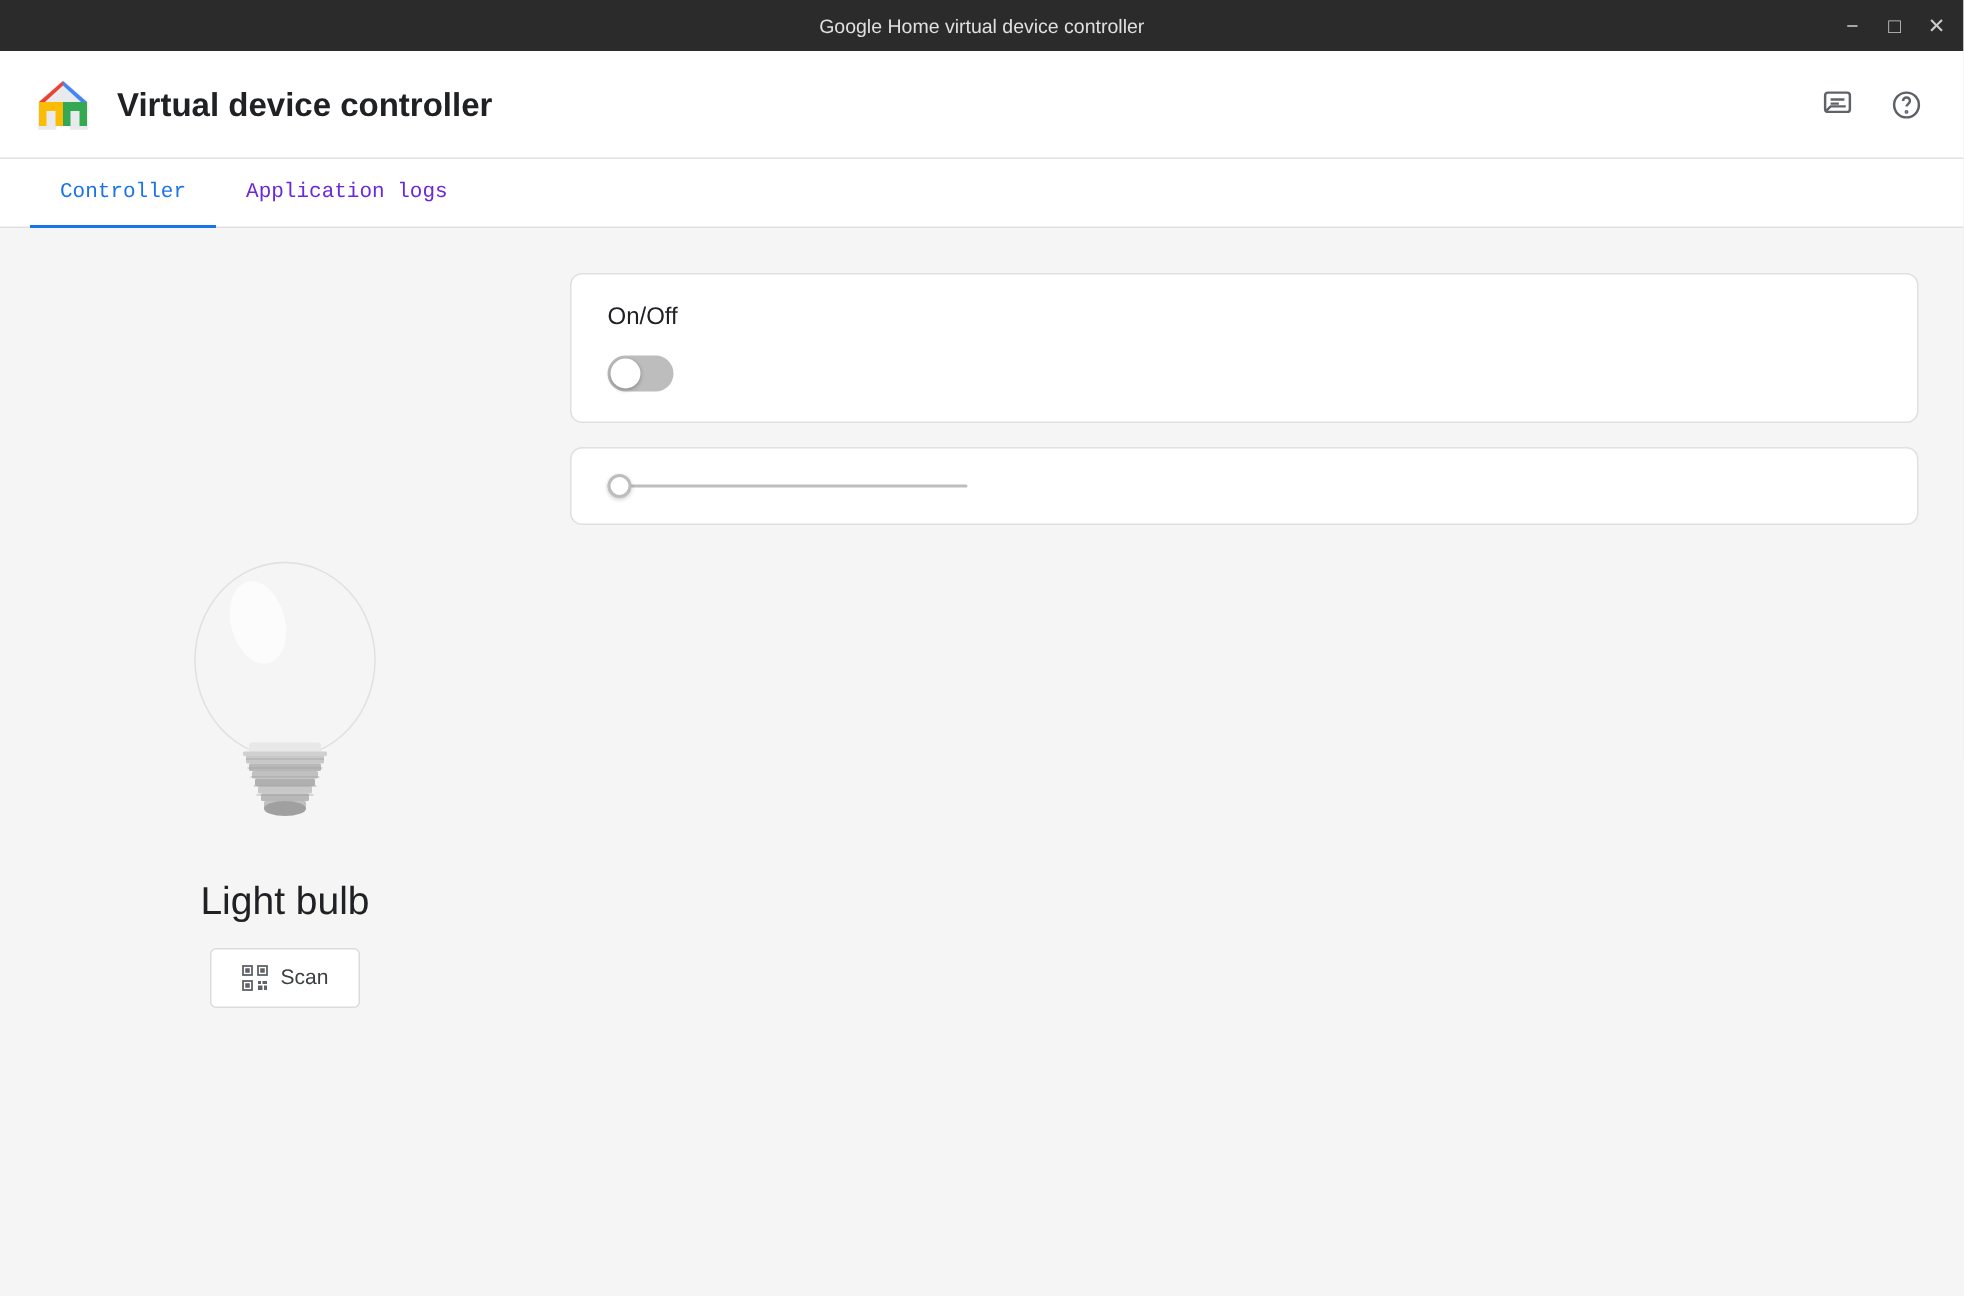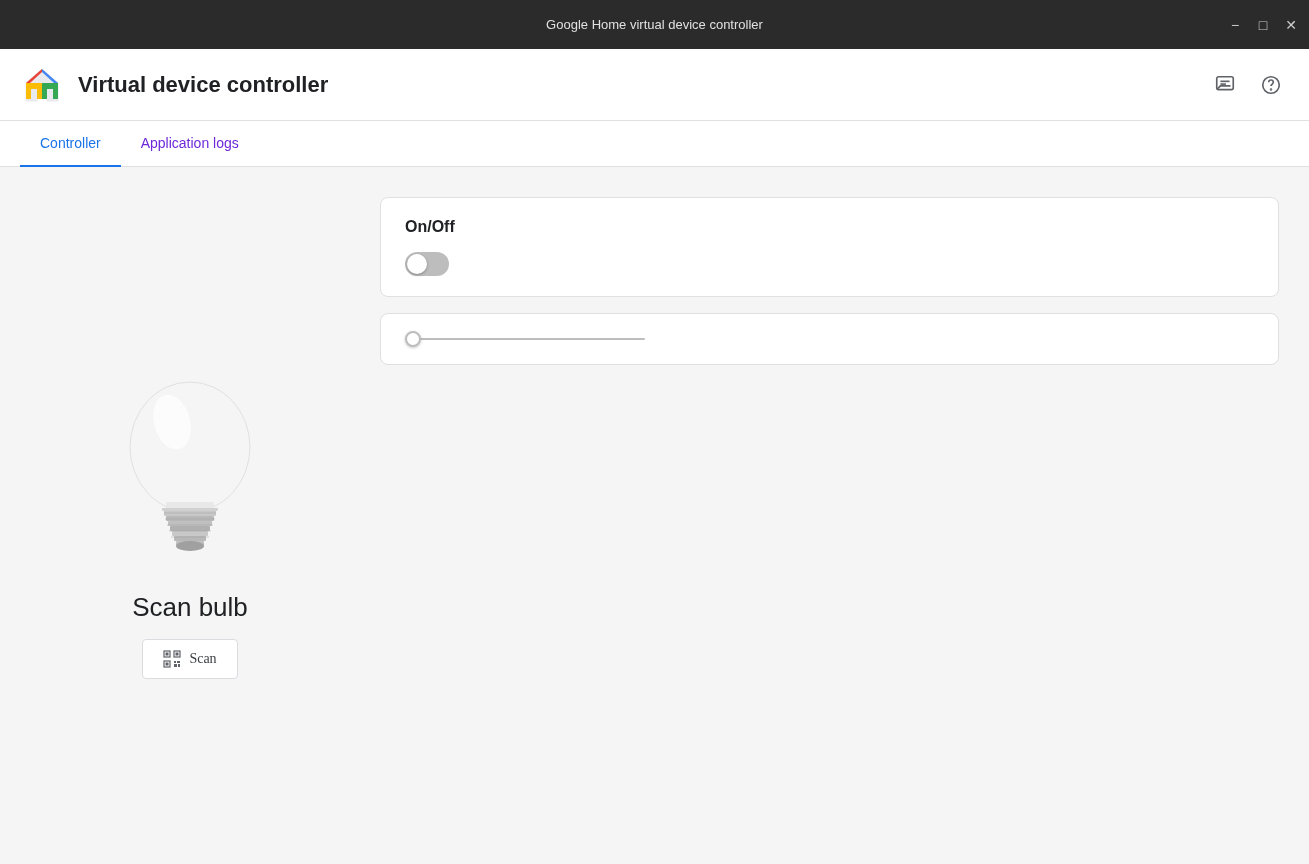--- a/index.html
+++ b/index.html
@@ -11,21 +11,21 @@
       height: 864px;
       overflow: hidden;
       display: flex;
       flex-direction: column;
     }
 
     
     .title-bar {
       background: #2b2b2b;
       color: #fff;
-      height: 49px;
+      height: 34px;
       display: flex;
       align-items: center;
       justify-content: center;
       position: relative;
       flex-shrink: 0;
     }
 
     .title-bar-title {
       font-size: 13px;
       color: #e0e0e0;
@@ -96,20 +96,21 @@
       color: #5f6368;
     }
 
     
     .tabs-bar {
       background: #fff;
       display: flex;
       padding: 0 20px;
       border-bottom: 1px solid #e0e0e0;
       flex-shrink: 0;
+      font-family: Liberation Mono, monospace;
     }
 
     .tab {
       padding: 14px 20px;
       font-size: 14px;
       color: #6d28d9;
       cursor: pointer;
       border-bottom: 2px solid transparent;
       margin-bottom: -1px;
       white-space: nowrap;
@@ -158,30 +159,29 @@
 
     .device-name {
       font-size: 26px;
       font-weight: 400;
       color: #202124;
       margin-bottom: 16px;
     }
 
     .scan-button {
       display: flex;
-      align-items: center;
+      align-items: flex-start;
       gap: 8px;
       padding: 10px 20px;
       border: 1px solid #dadce0;
       border-radius: 4px;
       background: #fff;
       cursor: pointer;
       font-size: 14px;
       color: #3c4043;
-      font-family: Liberation Serif, serif;
     }
 
     
     .controls-panel {
       flex: 1;
       display: flex;
       flex-direction: column;
       gap: 16px;
     }
 
@@ -189,21 +189,21 @@
       background: #fff;
       border: 1px solid #e0e0e0;
       border-radius: 8px;
       padding: 20px 24px;
     }
 
     .control-label {
       font-size: 16px;
       color: #202124;
       margin-bottom: 16px;
-      font-weight: 700;
+      font-weight: 400;
     }
 
     
     .toggle-container {
       display: flex;
       align-items: center;
     }
 
     .toggle-switch {
       position: relative;
@@ -366,21 +366,21 @@
         <rect x="52" y="146" width="56" height="3" rx="1" fill="#d0d0d0"></rect>
 
         <line x1="54" y1="151" x2="106" y2="151" stroke="#a0a0a0" stroke-width="0.5"></line>
         <line x1="55" y1="157" x2="105" y2="157" stroke="#a0a0a0" stroke-width="0.5"></line>
         <line x1="57" y1="163" x2="103" y2="163" stroke="#a0a0a0" stroke-width="0.5"></line>
         <line x1="59" y1="169" x2="101" y2="169" stroke="#a0a0a0" stroke-width="0.5"></line>
         <line x1="61" y1="175" x2="99" y2="175" stroke="#a0a0a0" stroke-width="0.5"></line>
       </svg>
     </div>
 
-    <span class="device-name">Scan bulb</span>
+    <span class="device-name">Light bulb</span>
 
     <button class="scan-button">
 
       <svg class="qr-icon" viewBox="0 0 18 18" xmlns="http://www.w3.org/2000/svg">
         <rect x="1" y="1" width="6" height="6" fill="none" stroke="#5f6368" stroke-width="1.2"></rect>
         <rect x="2.5" y="2.5" width="3" height="3" fill="#5f6368"></rect>
         <rect x="11" y="1" width="6" height="6" fill="none" stroke="#5f6368" stroke-width="1.2"></rect>
         <rect x="12.5" y="2.5" width="3" height="3" fill="#5f6368"></rect>
         <rect x="1" y="11" width="6" height="6" fill="none" stroke="#5f6368" stroke-width="1.2"></rect>
         <rect x="2.5" y="12.5" width="3" height="3" fill="#5f6368"></rect>

